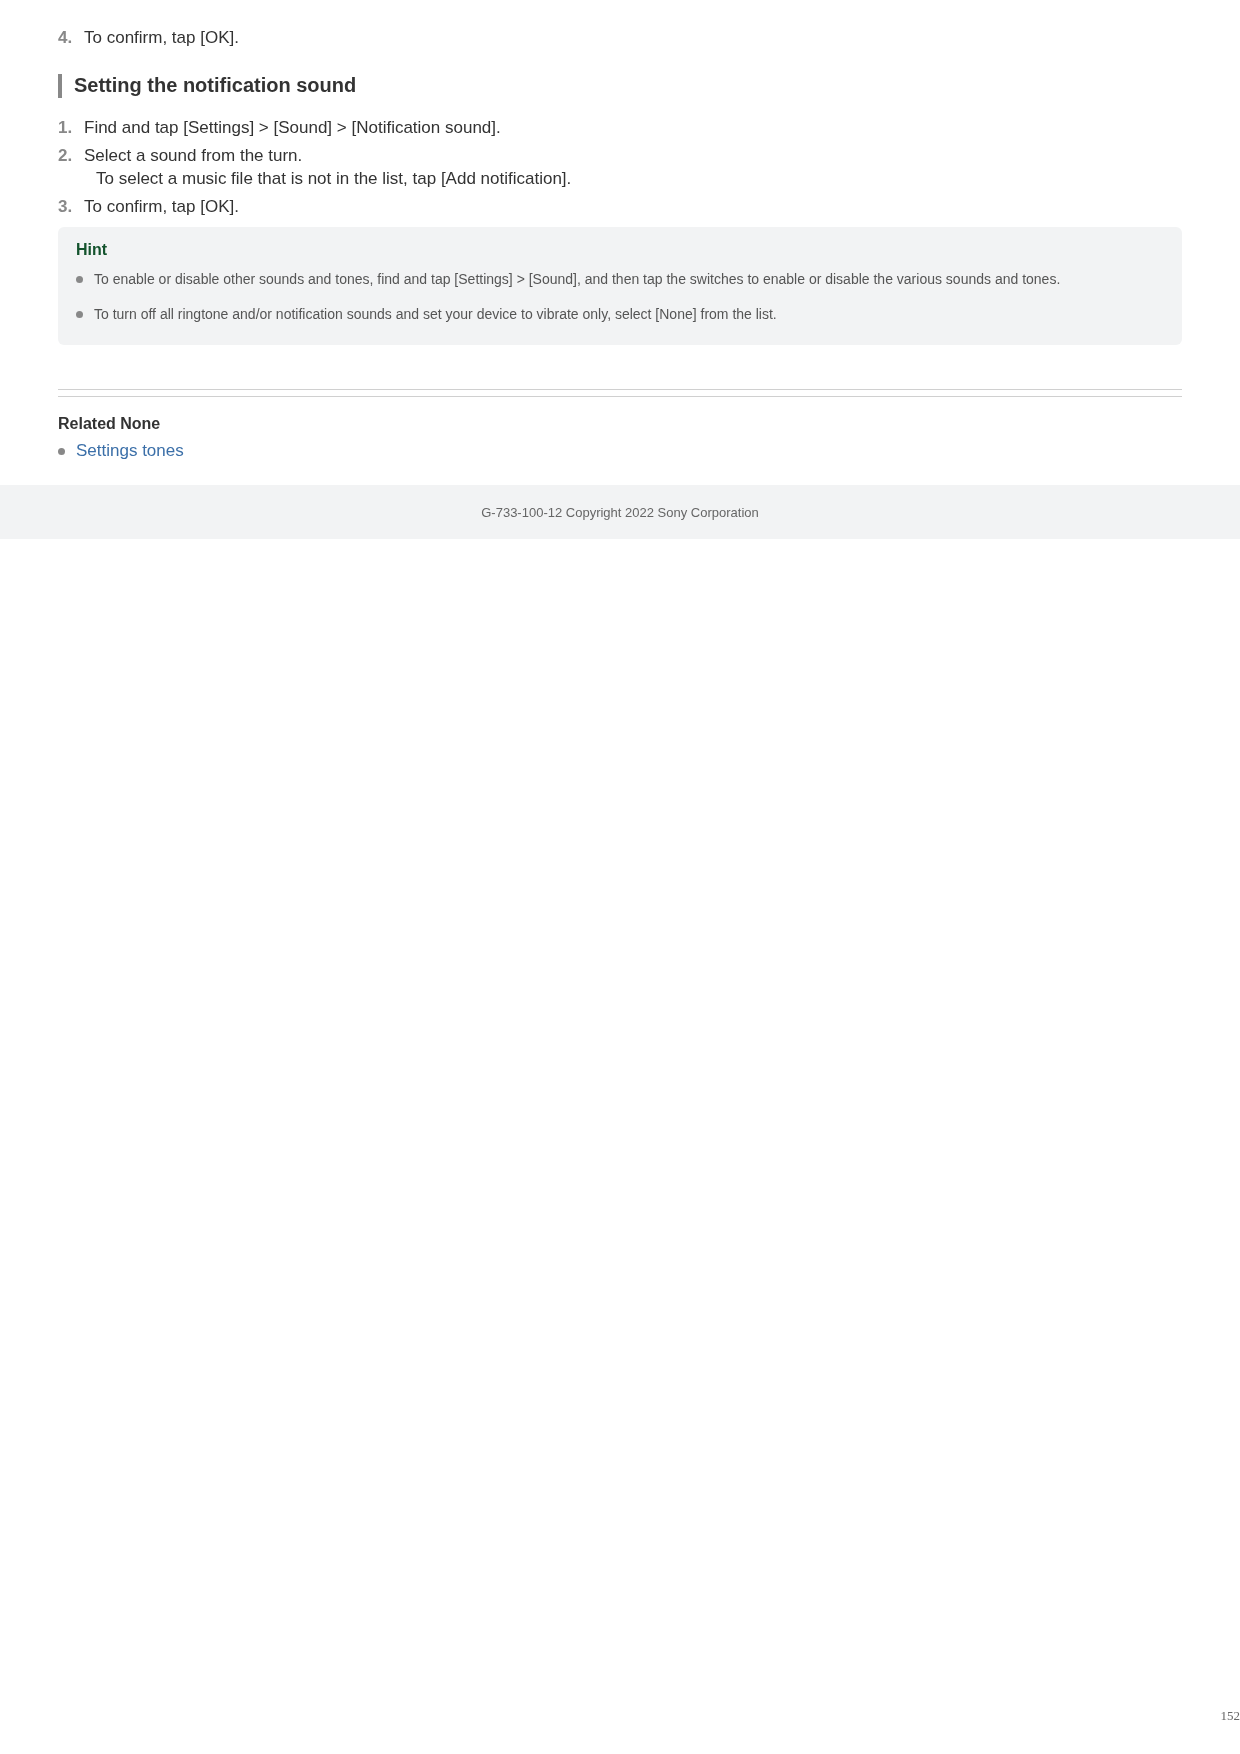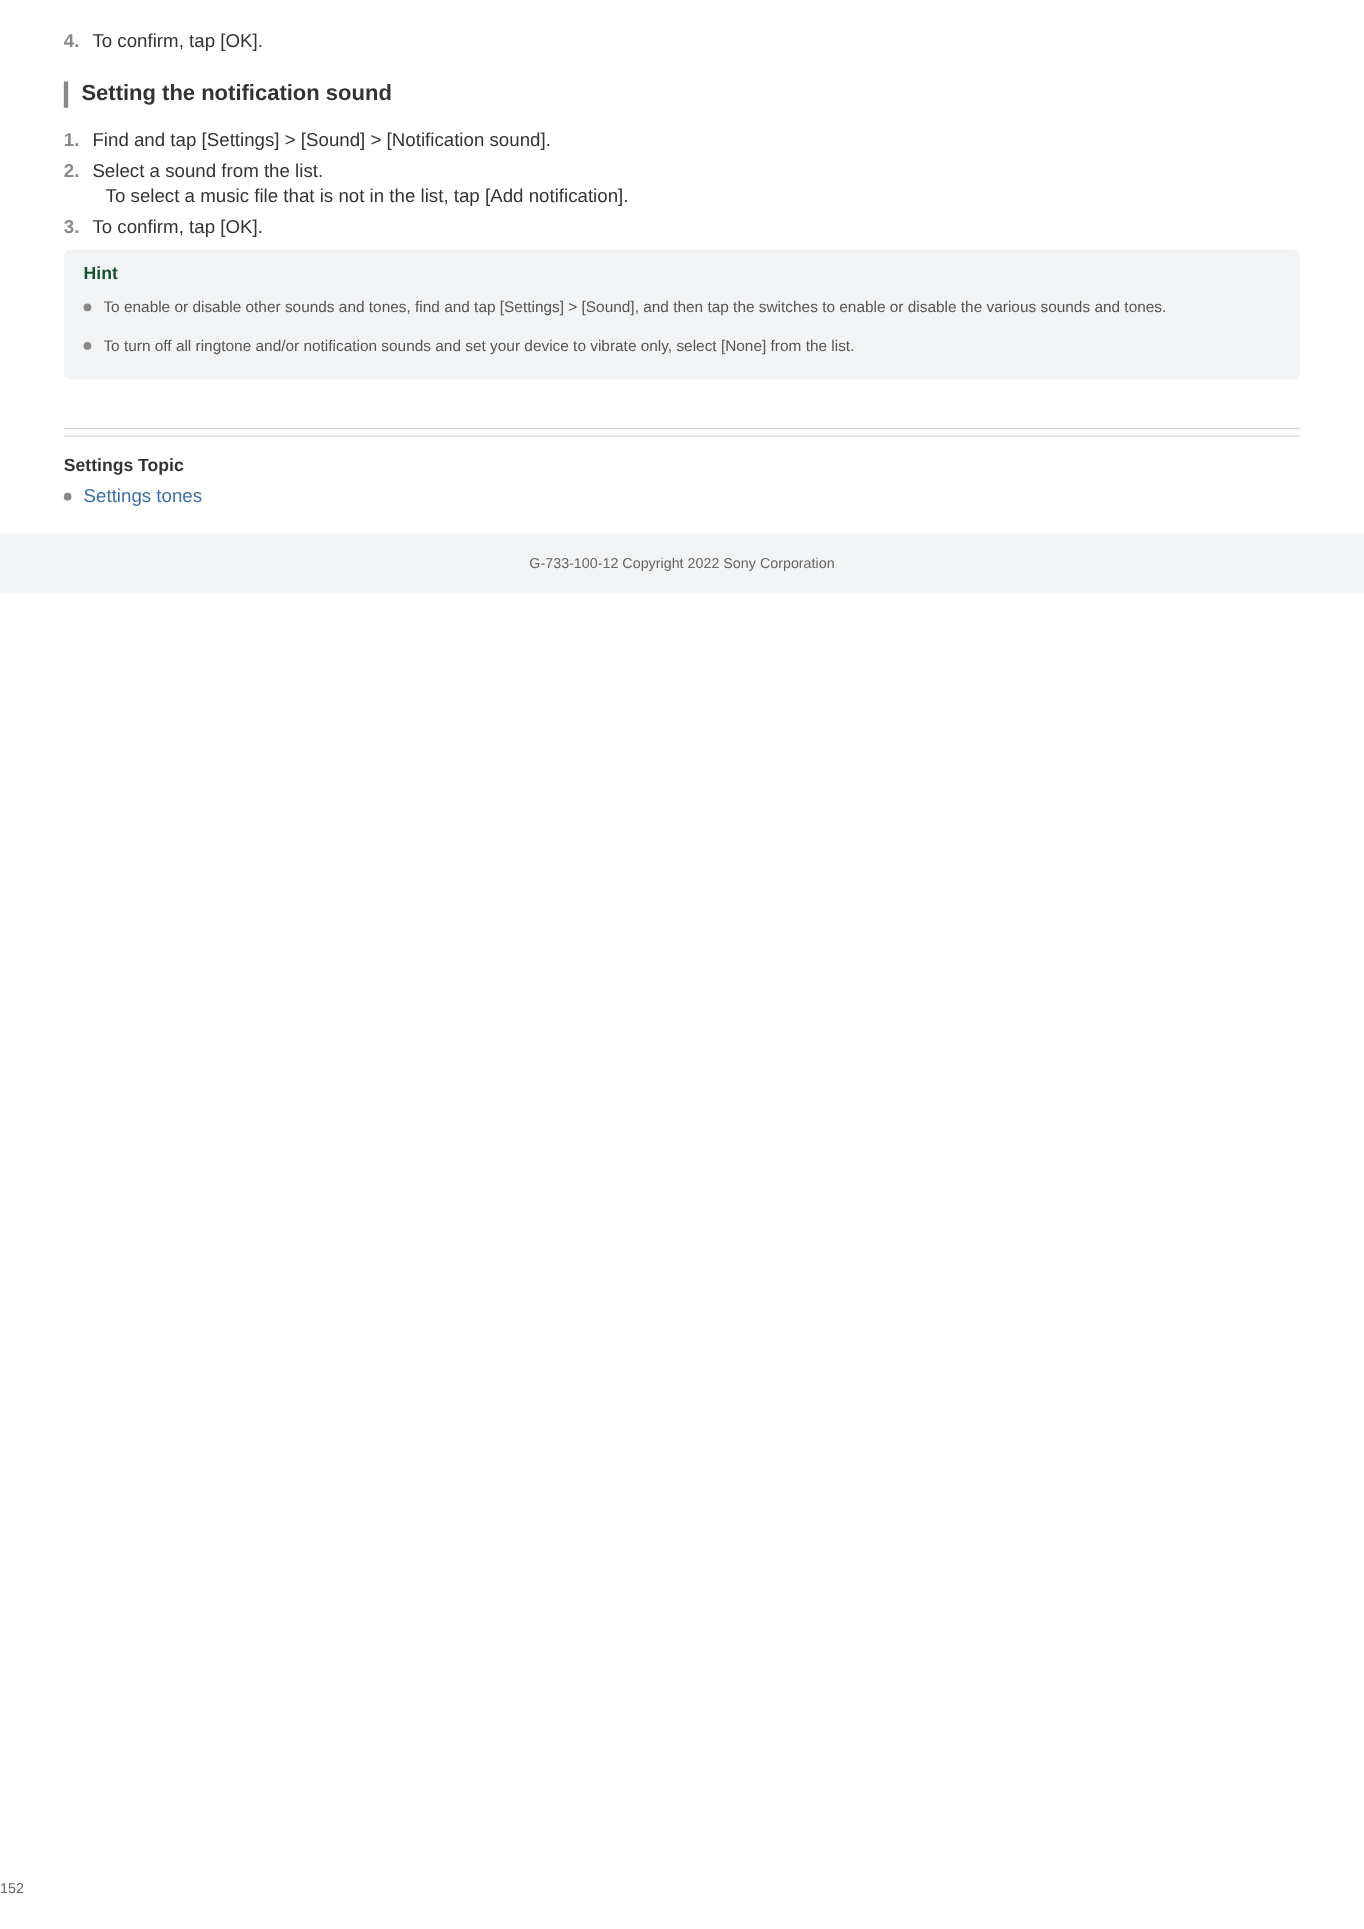--- a/index.html
+++ b/index.html
@@ -128,23 +128,24 @@
   }
   .footer-text {
     font-size: 13px;
     color: #666666;
   }
   .page-number {
     position: absolute;
     bottom: 30px;
     left: 0;
     right: 0;
-    text-align: left;
+    text-align: right;
     font-size: 13px;
     color: #666666;
+    font-family: Liberation Serif, serif;
   }
 </style>
 </head>
 <body>
 
 <div class="page">
 
   <div class="ol-step" style="margin-top:26px;">
     <span class="ol-num">4.</span>
     <span class="ol-text">To confirm, tap [OK].</span>
@@ -155,41 +156,41 @@
     <h2>Setting the notification sound</h2>
   </div>
 
   <div class="ol-step">
     <span class="ol-num">1.</span>
     <span class="ol-text">Find and tap [Settings] &gt; [Sound] &gt; [Notification sound].</span>
   </div>
 
   <div class="ol-step" style="flex-wrap:wrap;">
     <span class="ol-num">2.</span>
-    <span class="ol-text">Select a sound from the list.</span>
+    <span class="ol-text">Select a sound from the turn.</span>
     <span class="ol-text" style="margin-left:38px; width:100%;">To select a music file that is not in the list, tap [Add notification].</span>
   </div>
 
   <div class="ol-step">
     <span class="ol-num">3.</span>
     <span class="ol-text">To confirm, tap [OK].</span>
   </div>
 
   <div class="hint-box">
     <div class="hint-title">Hint</div>
     <ul class="hint-list">
       <li>To enable or disable other sounds and tones, find and tap [Settings] &gt; [Sound], and then tap the switches to enable or disable the various sounds and tones.</li>
       <li>To turn off all ringtone and/or notification sounds and set your device to vibrate only, select [None] from the list.</li>
     </ul>
   </div>
 
   <hr class="divider">
   <hr class="divider second">
 
-  <div class="related-title">Settings Topic</div>
+  <div class="related-title">Related None</div>
   <ul class="related-list">
     <li>
       <a href="#" class="related-link">Settings tones</a>
     </li>
   </ul>
 
 </div>
 
 <div class="footer-bar">
   <span class="footer-text">G-733-100-12 Copyright 2022 Sony Corporation</span>

